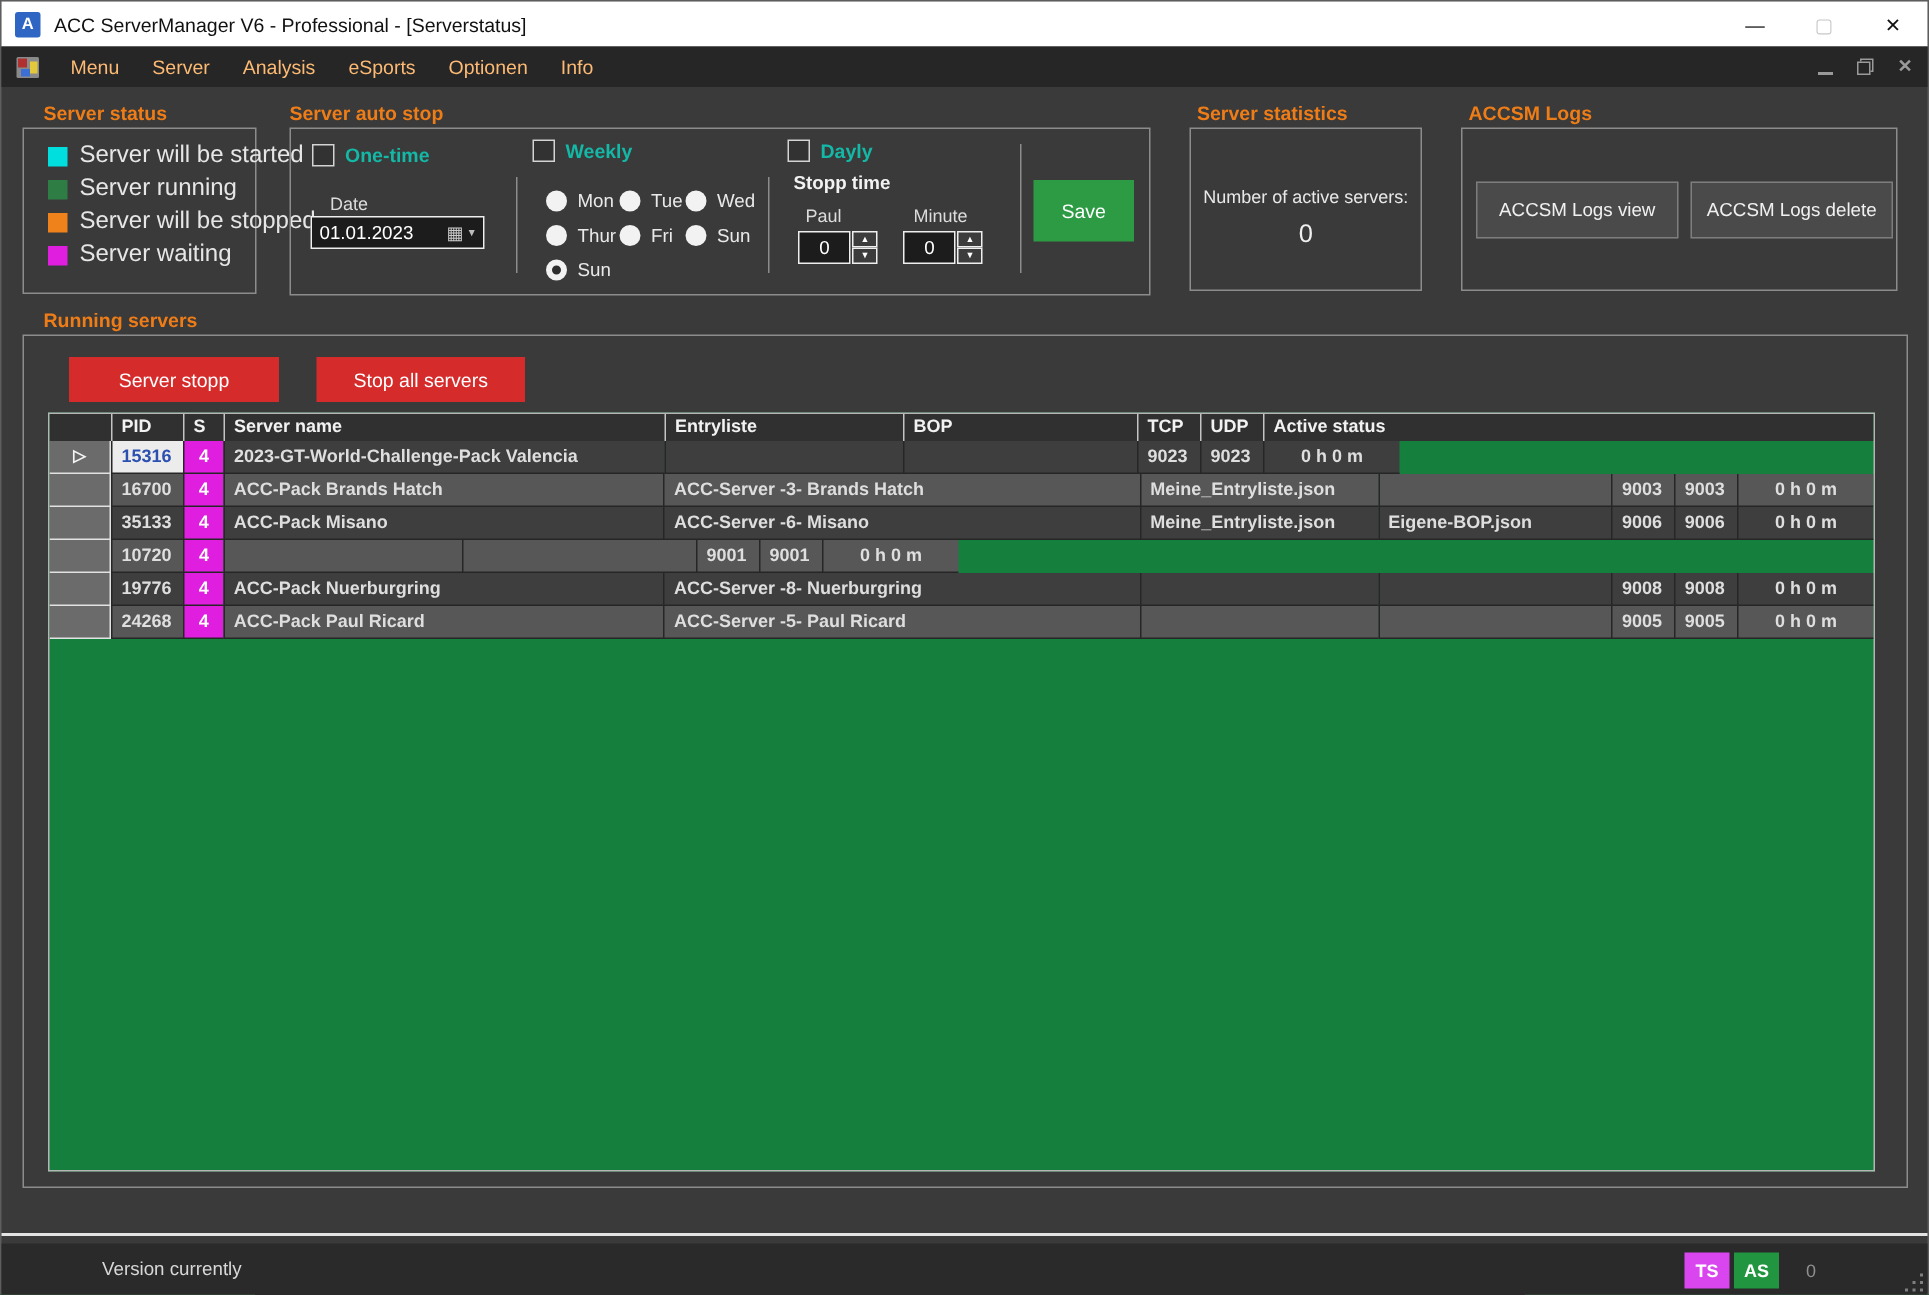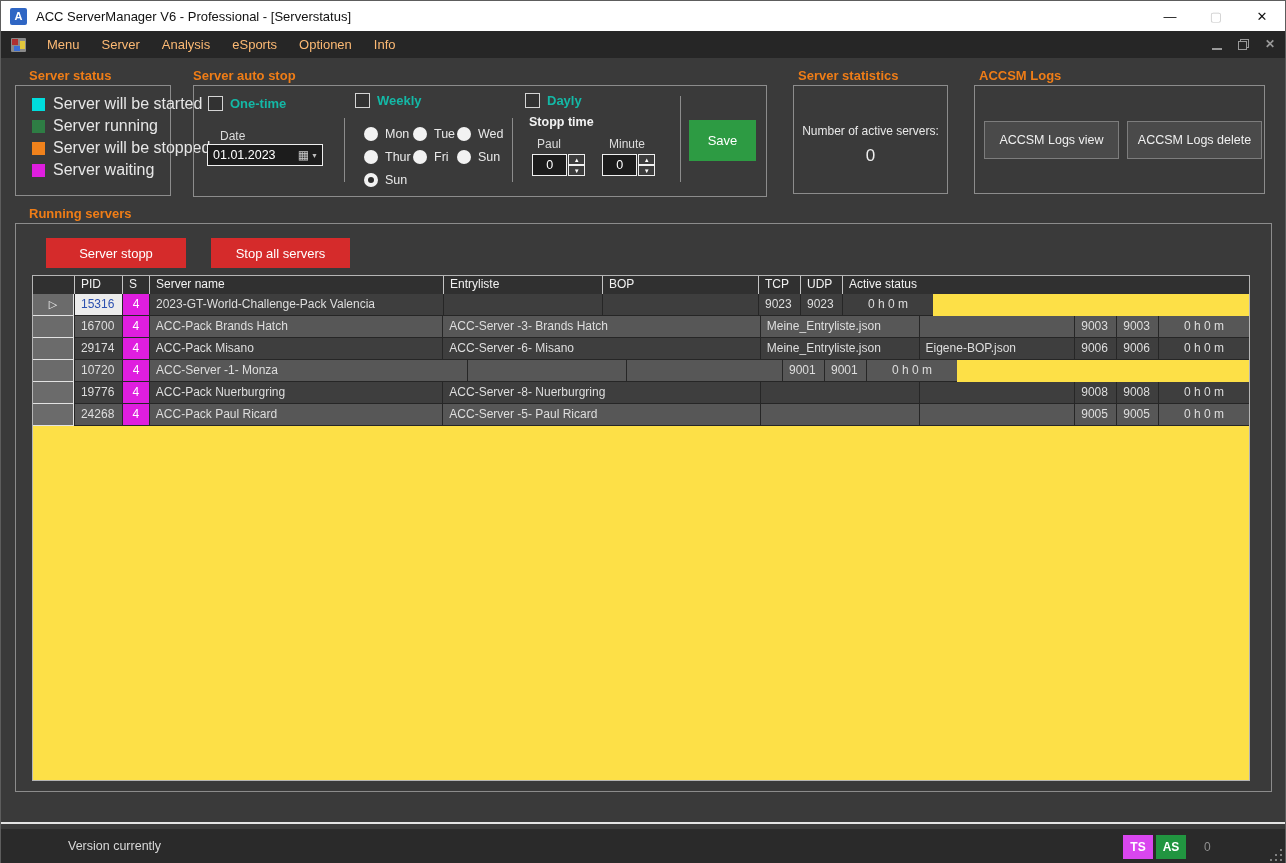--- a/index.html
+++ b/index.html
@@ -76,21 +76,21 @@
   .btn{display:flex;align-items:center;justify-content:center;box-sizing:border-box;cursor:default;}
   .btn-green{color:#fff;font-size:13px;}
   .btn-red{color:#fff;font-size:13px;}
   .btn-gray{background:#4a4a4a;border:1px solid #7d7d7d;color:#f0f0f0;font-size:12.5px;}
 
   
   .stats-line{font-size:12px;color:#e8e8e8;text-align:center;width:100%;}
   .stats-num{font-size:17px;color:#efefef;text-align:center;width:100%;}
 
   
-  .grid{box-sizing:border-box;border:1px solid #b5b5b5;background:#fde047;overflow:hidden;}
+  .grid{box-sizing:border-box;border:1px solid #b5b5b5;background:#15803d;overflow:hidden;font-weight:bold;}
   .grid-header{display:flex;height:18px;background:#303030;}
   .ghc{box-sizing:border-box;height:18px;line-height:17px;font-size:12px;color:#f2f2f2;
        padding-left:6px;white-space:nowrap;overflow:hidden;border-left:1px solid #c4c4c4;}
   .ghc:first-child{border-left:none;}
   .grid-row{display:flex;height:22px;}
   .gc{box-sizing:border-box;height:22px;line-height:21px;font-size:12px;color:#dedede;
       padding-left:6px;white-space:nowrap;overflow:hidden;border-left:1px solid #262626;
       border-bottom:1px solid #262626;}
   .row-dark .gc{background:#3e3e3e;}
   .row-light .gc{background:#575757;}
@@ -297,35 +297,34 @@
             <div class="gc" style="width: 294px;">ACC-Pack Brands Hatch</div>
             <div class="gc" style="width: 318px;">ACC-Server -3- Brands Hatch</div>
             <div class="gc" style="width: 159px;">Meine_Entryliste.json</div>
             <div class="gc" style="width: 156px;"></div>
             <div class="gc" style="width: 42px;">9003</div>
             <div class="gc" style="width: 42px;">9003</div>
             <div class="gc c-center" style="width: 91px;">0 h  0 m</div>
           </div>
           <div class="grid-row row-dark">
             <div class="gc rowhead" style="width: 41px;"></div>
-            <div class="gc" style="width: 48px;">29174</div>
+            <div class="gc" style="width: 48px;">35133</div>
             <div class="gc s-cell" style="width: 27px; background: rgb(223, 30, 223);">4</div>
             <div class="gc" style="width: 294px;">ACC-Pack Misano</div>
             <div class="gc" style="width: 318px;">ACC-Server -6- Misano</div>
             <div class="gc" style="width: 159px;">Meine_Entryliste.json</div>
             <div class="gc" style="width: 156px;">Eigene-BOP.json</div>
             <div class="gc" style="width: 42px;">9006</div>
             <div class="gc" style="width: 42px;">9006</div>
             <div class="gc c-center" style="width: 91px;">0 h  0 m</div>
           </div>
           <div class="grid-row row-light">
             <div class="gc rowhead" style="width: 41px;"></div>
             <div class="gc" style="width: 48px;">10720</div>
             <div class="gc s-cell" style="width: 27px; background: rgb(223, 30, 223);">4</div>
-            <div class="gc" style="width: 318px;">ACC-Server -1- Monza</div>
             <div class="gc" style="width: 159px;"></div>
             <div class="gc" style="width: 156px;"></div>
             <div class="gc" style="width: 42px;">9001</div>
             <div class="gc" style="width: 42px;">9001</div>
             <div class="gc c-center" style="width: 91px;">0 h  0 m</div>
           </div>
           <div class="grid-row row-dark">
             <div class="gc rowhead" style="width: 41px;"></div>
             <div class="gc" style="width: 48px;">19776</div>
             <div class="gc s-cell" style="width: 27px; background: rgb(223, 30, 223);">4</div>

